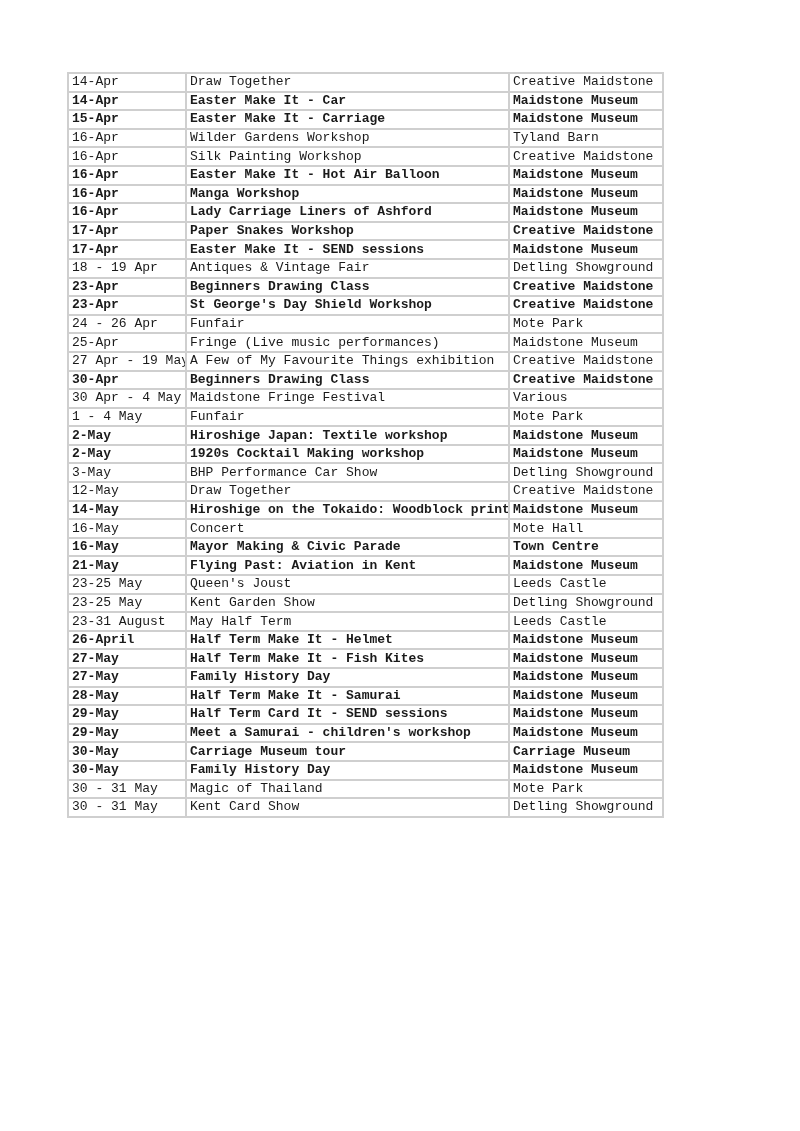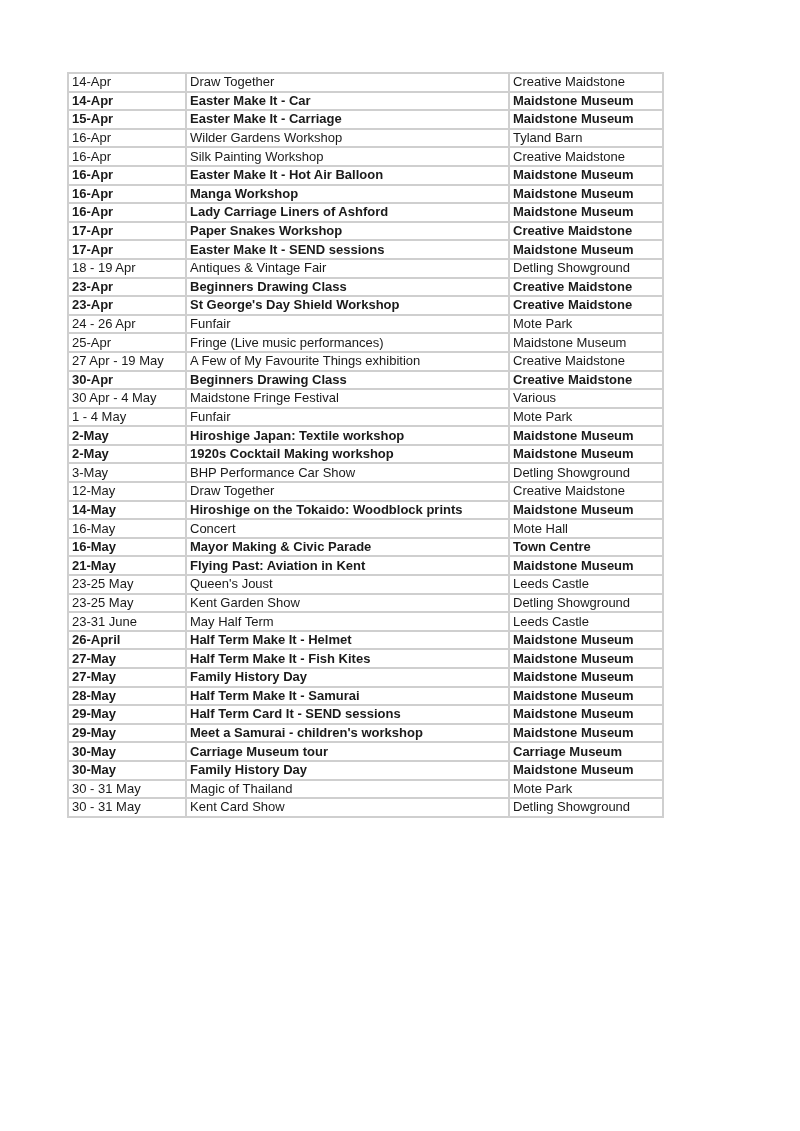--- a/index.html
+++ b/index.html
@@ -16,20 +16,21 @@
       color: #1a1a1a;
     }
     .events-table {
       position: absolute;
       left: 67px;
       top: 72px;
       border-collapse: collapse;
       table-layout: fixed;
       width: 595px;
       border: 2px solid #a16207;
+      font-family: Liberation Mono, monospace;
     }
     .events-table col.c-date { width: 118px; }
     .events-table col.c-event { width: 323px; }
     .events-table col.c-venue { width: 154px; }
     .events-table td {
       border: 2px solid #cfcfcf;
       height: 16.6px;
       padding: 0 3px;
       font-size: 13px;
       line-height: 16px;
@@ -190,21 +191,21 @@
         <td>23-25 May</td>
         <td>Queen's Joust</td>
         <td>Leeds Castle</td>
       </tr>
       <tr>
         <td>23-25 May</td>
         <td>Kent Garden Show</td>
         <td>Detling Showground</td>
       </tr>
       <tr>
-        <td>23-31 June</td>
+        <td>23-31 August</td>
         <td>May Half Term</td>
         <td>Leeds Castle</td>
       </tr>
       <tr class="bold">
         <td>26-April</td>
         <td>Half Term Make It - Helmet</td>
         <td>Maidstone Museum</td>
       </tr>
       <tr class="bold">
         <td>27-May</td>

